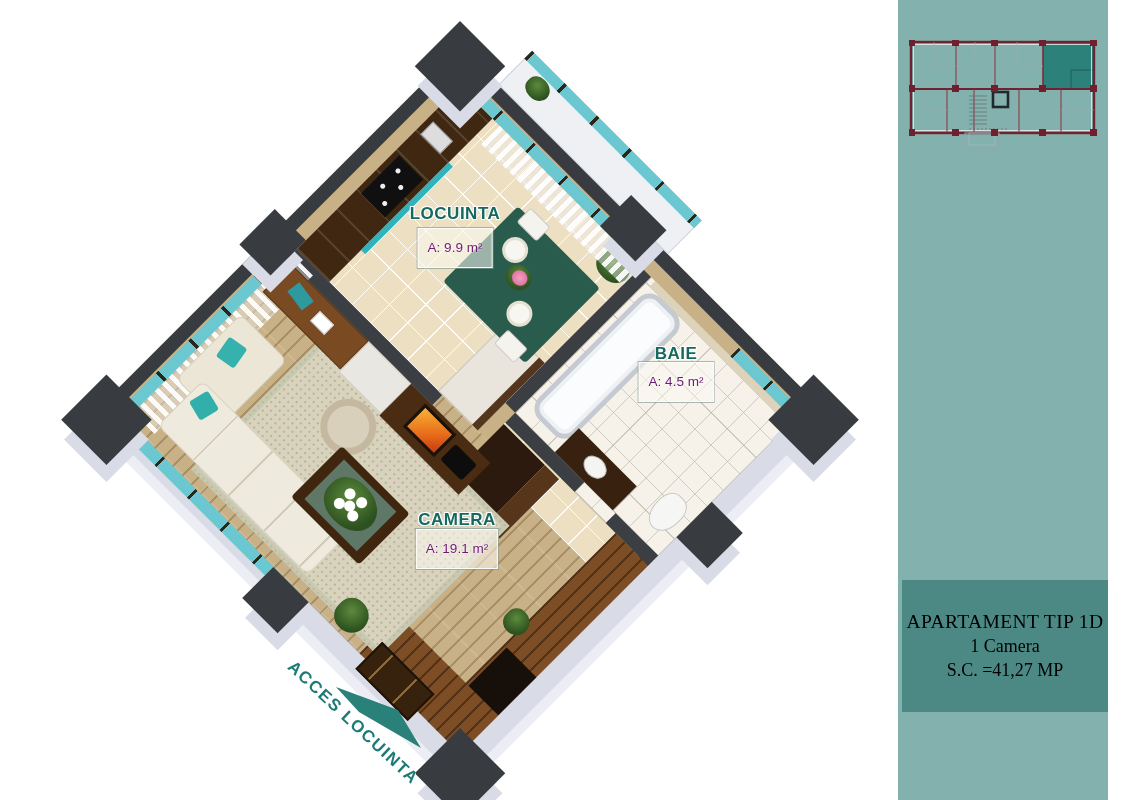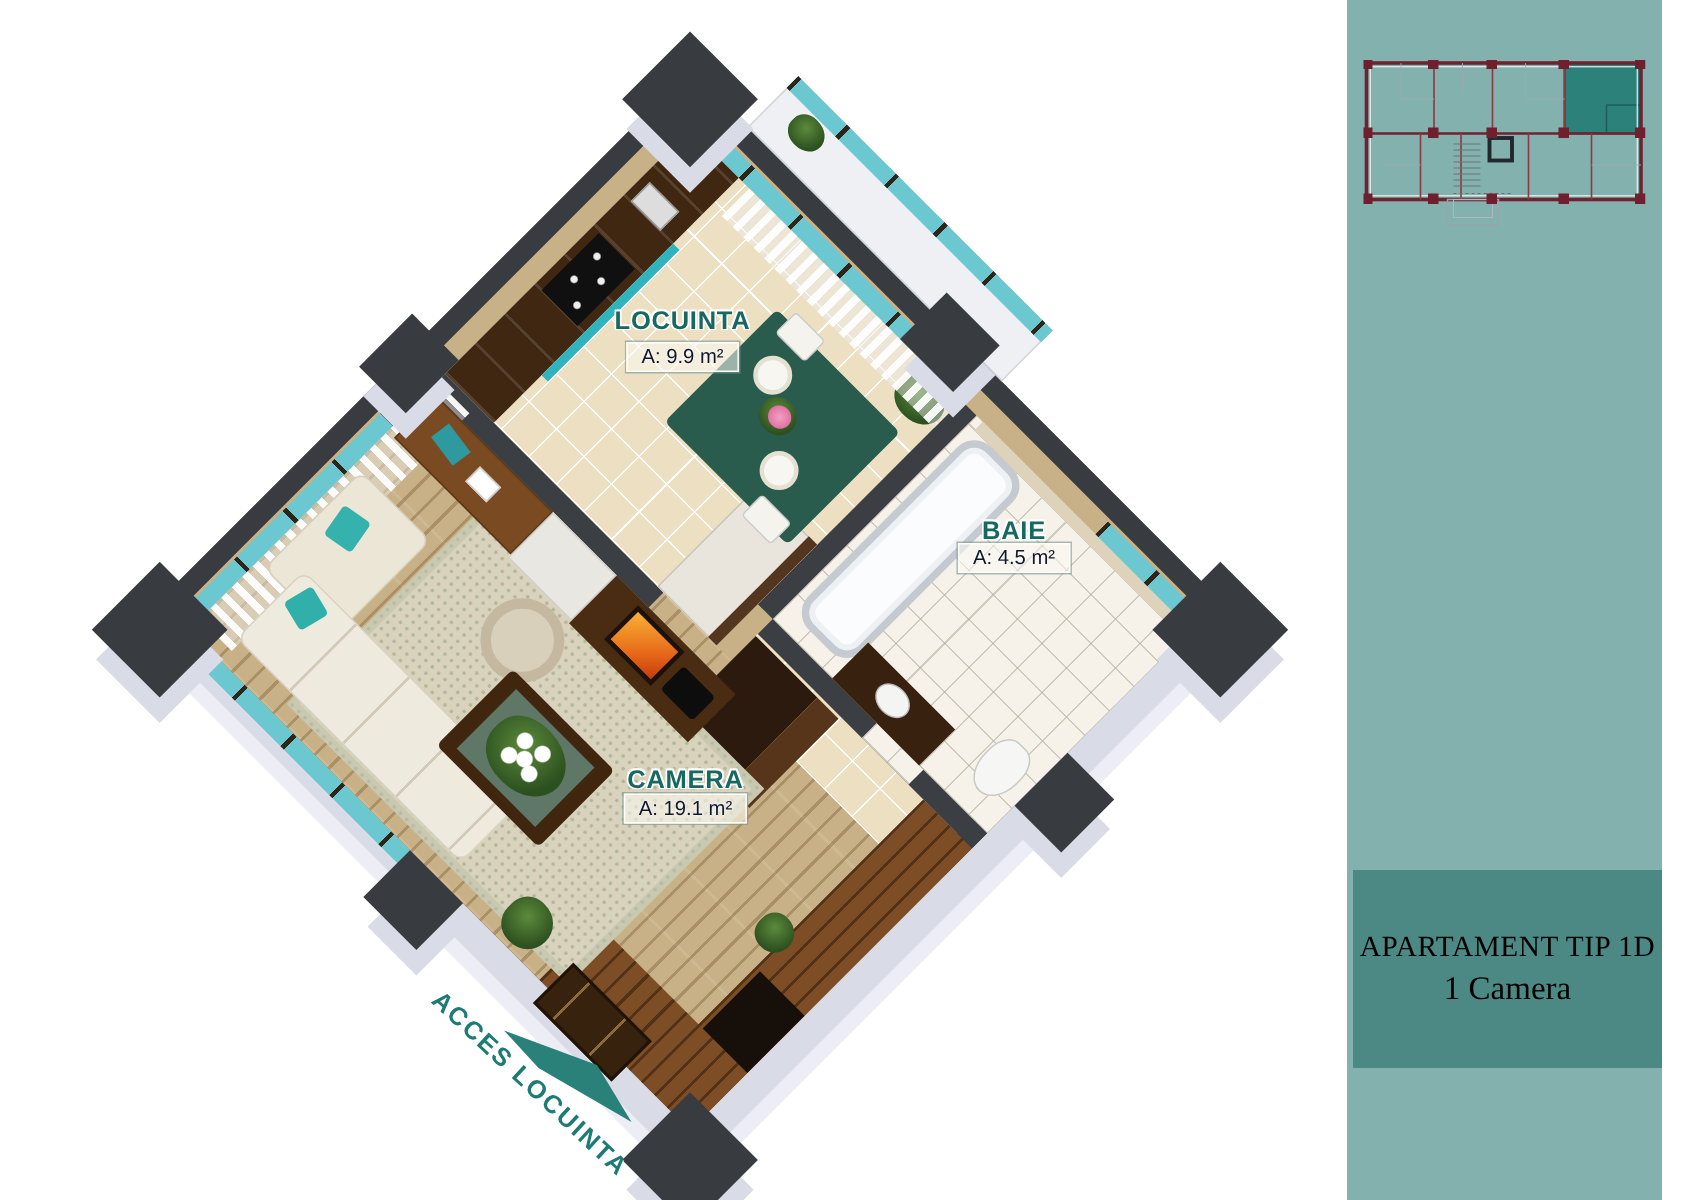--- a/index.html
+++ b/index.html
@@ -34,37 +34,37 @@
   .glass-v { background-color:#6cc8d0;
     background-image:repeating-linear-gradient(0deg, #2e2418 0 3px, transparent 3px 46px); }
   .curtain-h { background-image:repeating-linear-gradient(90deg, rgba(255,255,255,.95) 0 5px, rgba(238,238,238,.45) 5px 10px); }
   .curtain-v { background-image:repeating-linear-gradient(0deg, rgba(255,255,255,.95) 0 5px, rgba(238,238,238,.45) 5px 10px); }
   .plant { background:radial-gradient(circle at 40% 40%, #5c8a3c, #2c501f 70%); border-radius:46% 54% 52% 48%; }
 
   
   .room-label { position:absolute; transform:translateX(-50%); font-weight:700; font-size:17px;
     letter-spacing:.5px; color:#15695e; white-space:nowrap; z-index:20;
     text-shadow:-1px -1px 0 #fff, 1px -1px 0 #fff, -1px 1px 0 #fff, 1px 1px 0 #fff; }
-  .area-box { position:absolute; transform:translateX(-50%); font-size:13.5px; color:#0f172a;
+  .area-box { position:absolute; transform:translateX(-50%); font-size:13.5px; color:#701a75;
     background:rgba(252,250,242,.55); border:1px solid #fdfdf8; box-shadow:0 0 0 1px rgba(125,150,148,.65);
-    padding:0 9px; line-height:18px; white-space:nowrap; z-index:20;
+    padding:10px 9px; line-height:18px; white-space:nowrap; z-index:20;
     text-shadow:0 0 2px #fff; }
   #acces-label { position:absolute; left:297px; top:657px; transform:rotate(43deg); transform-origin:0 0;
     font-weight:700; font-size:17px; letter-spacing:1.5px; color:#1c7b75; white-space:nowrap; z-index:21;
     text-shadow:-1px -1px 0 #fff,1px 1px 0 #fff; }
   #overlay-svg { position:absolute; left:0; top:0; z-index:19; pointer-events:none; }
 
   
   #sidebar { position:absolute; left:898px; top:0; width:210px; height:800px; background:#83b2ae; }
   #miniplan { position:absolute; left:11px; top:40px; }
   #info-panel { position:absolute; left:4px; top:580px; width:206px; height:132px; background:#4d8984;
     color:#000000; font-family:"Liberation Serif", serif; text-align:center;
     display:flex; flex-direction:column; justify-content:center; gap:3px; }
   #info-panel .t1 { font-size:19.5px; letter-spacing:.4px; }
-  #info-panel .t2 { font-size:22px; }
+  #info-panel .t2 { font-size:18px; }
 </style>
 </head>
 <body>
 
 <div id="stage">
 
   <div id="plan-rot">
 
     <div class="abs" style="left:40px; top:-62px; width:240px; height:48px; background:#eef0f4; border:1px solid #cfd3da;"></div>
     <div class="abs glass" style="left:40px; top:-62px; width:240px; height:11px;"></div>
@@ -237,16 +237,17 @@
           <rect x="43" y="89" width="7" height="7"></rect>
         <rect x="82" y="89" width="7" height="7"></rect>
           <rect x="130" y="89" width="7" height="7"></rect>
         <rect x="181" y="89" width="7" height="7"></rect>
       </g>
     </svg>
 
     <div id="info-panel">
       <div class="t1">APARTAMENT TIP 1D</div>
       <div class="t2">1 Camera</div>
+      <div class="t2">S.C. =41,27 MP</div>
     </div>
   </div>
 
 </div>
 
 </body></html>

